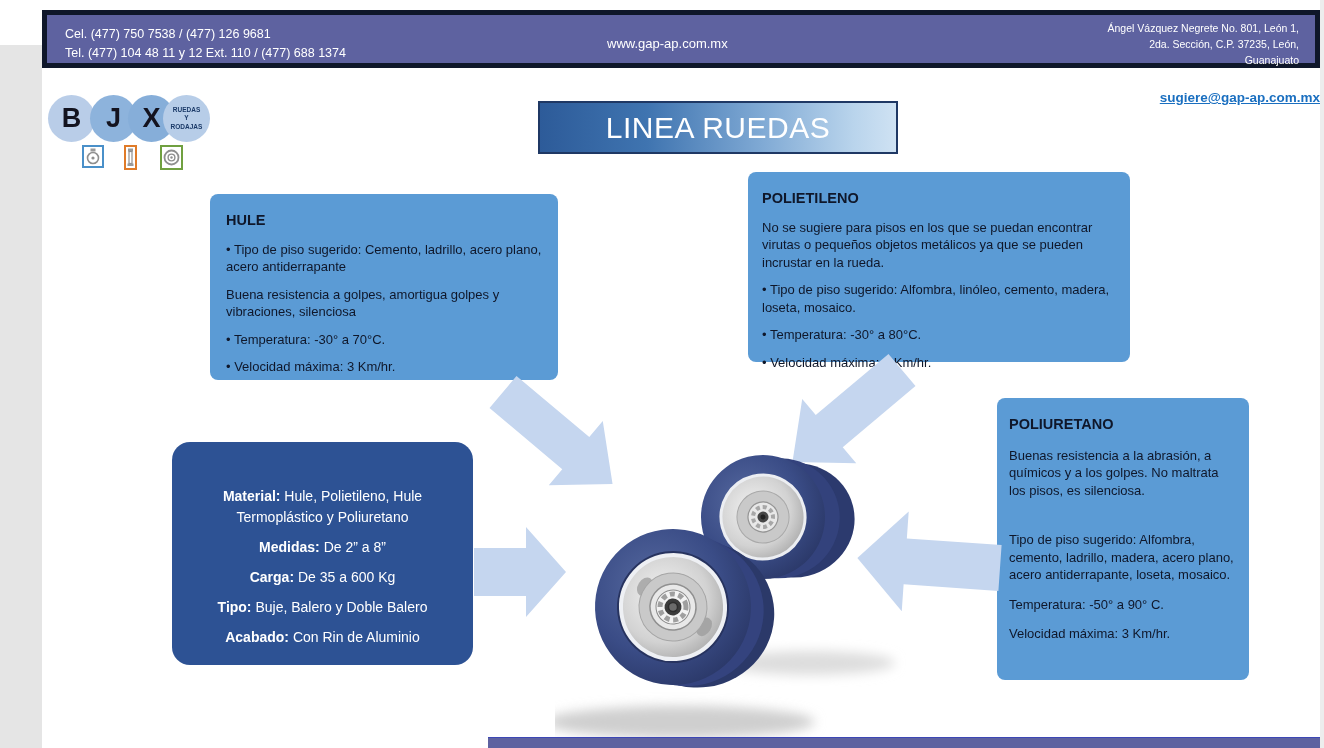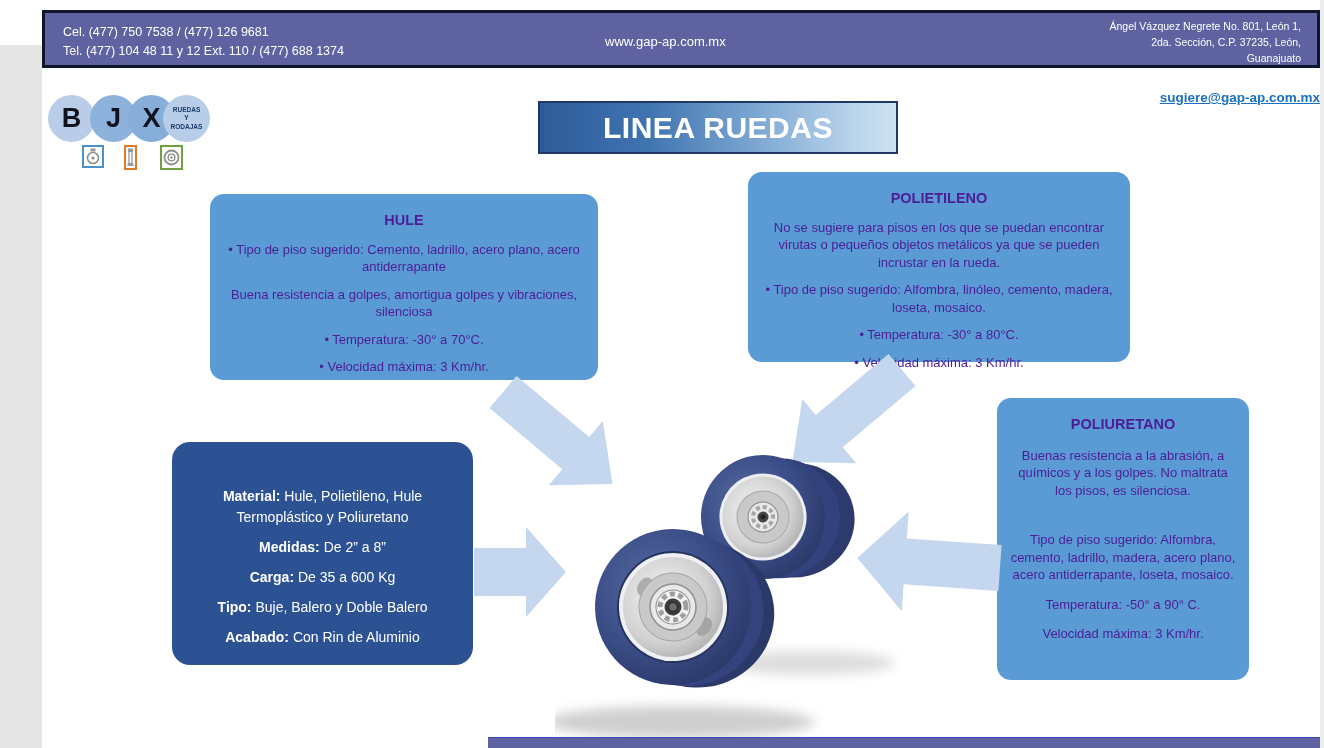--- a/index.html
+++ b/index.html
@@ -7,21 +7,21 @@
     width:1324px;height:748px;position:relative;overflow:hidden;
     background:#ffffff;
     font-family:"Liberation Sans",sans-serif;
   }
   .left-margin{position:absolute;left:0;top:45px;width:42px;height:703px;background:#e5e5e5;}
   .right-margin{position:absolute;left:1320px;top:0;width:4px;height:748px;background:#ededed;}
 
   
   .topbar{
     position:absolute;left:42px;top:10px;width:1278px;height:58px;
-    background:#5e62a0;border:3px solid #0f172a;box-sizing:border-box;color:#fff;
+    background:#5e62a0;border:5px solid #0f172a;box-sizing:border-box;color:#fff;
   }
   .topbar-left{position:absolute;left:18px;top:10px;font-size:12.5px;line-height:1.55;}
   .topbar-center{position:absolute;left:560px;top:21px;width:280px;font-size:13px;}
   .topbar-right{position:absolute;right:16px;top:6px;text-align:right;font-size:10.5px;line-height:1.5;}
 
   
   .logo{position:absolute;left:48px;top:93px;width:175px;height:84px;}
   .lc{position:absolute;top:2px;width:47px;height:47px;border-radius:50%;
       display:flex;align-items:center;justify-content:center;
       font-weight:bold;font-size:27px;color:#13131f;}
@@ -38,30 +38,30 @@
   .email{
     position:absolute;left:1128px;top:90px;width:192px;text-align:right;
     font-size:13.5px;font-weight:bold;color:#1a6fc0;text-decoration:underline;cursor:pointer;
   }
 
   .banner{
     position:absolute;left:538px;top:101px;width:360px;height:53px;box-sizing:border-box;
     background:linear-gradient(90deg,#2d5b99 0%,#3f74b0 30%,#7fa9d4 62%,#b9d4ec 88%,#cfe2f3 100%);
     border:2px solid #1f3864;display:flex;align-items:center;justify-content:center;
   }
-  .banner span{color:#fff;font-weight:bold;font-size:30px;letter-spacing:.5px;}
+  .banner span{color:#fff;font-weight:normal;font-size:30px;letter-spacing:.5px;}
 
   
   .bluebox{
-    position:absolute;background:#5b9bd5;border-radius:14px;color:#4c1d95;text-align:center;
+    position:absolute;background:#5b9bd5;border-radius:8px;color:#0f172a;
     font-size:13px;line-height:1.35;box-sizing:border-box;
   }
   .bluebox h3{margin:15px 0 9px 0;font-size:14.5px;font-weight:bold;}
   .bluebox p{margin:10px 0;}
-  .box-hule{left:210px;top:194px;width:388px;height:186px;padding:2px 16px;}
+  .box-hule{left:210px;top:194px;width:348px;height:186px;padding:2px 16px;}
   .box-poli{left:748px;top:172px;width:382px;height:190px;padding:2px 14px;}
   .box-pu{left:997px;top:398px;width:252px;height:282px;padding:2px 12px;}
   .box-pu .gap-top{margin-top:32px;}
   .box-pu p{margin:12px 0;}
 
   .specsbox{
     position:absolute;left:172px;top:442px;width:301px;height:223px;box-sizing:border-box;
     background:#2d5294;border-radius:18px;color:#fff;text-align:center;
     font-size:14px;line-height:1.5;padding:44px 12px 0 12px;
   }

